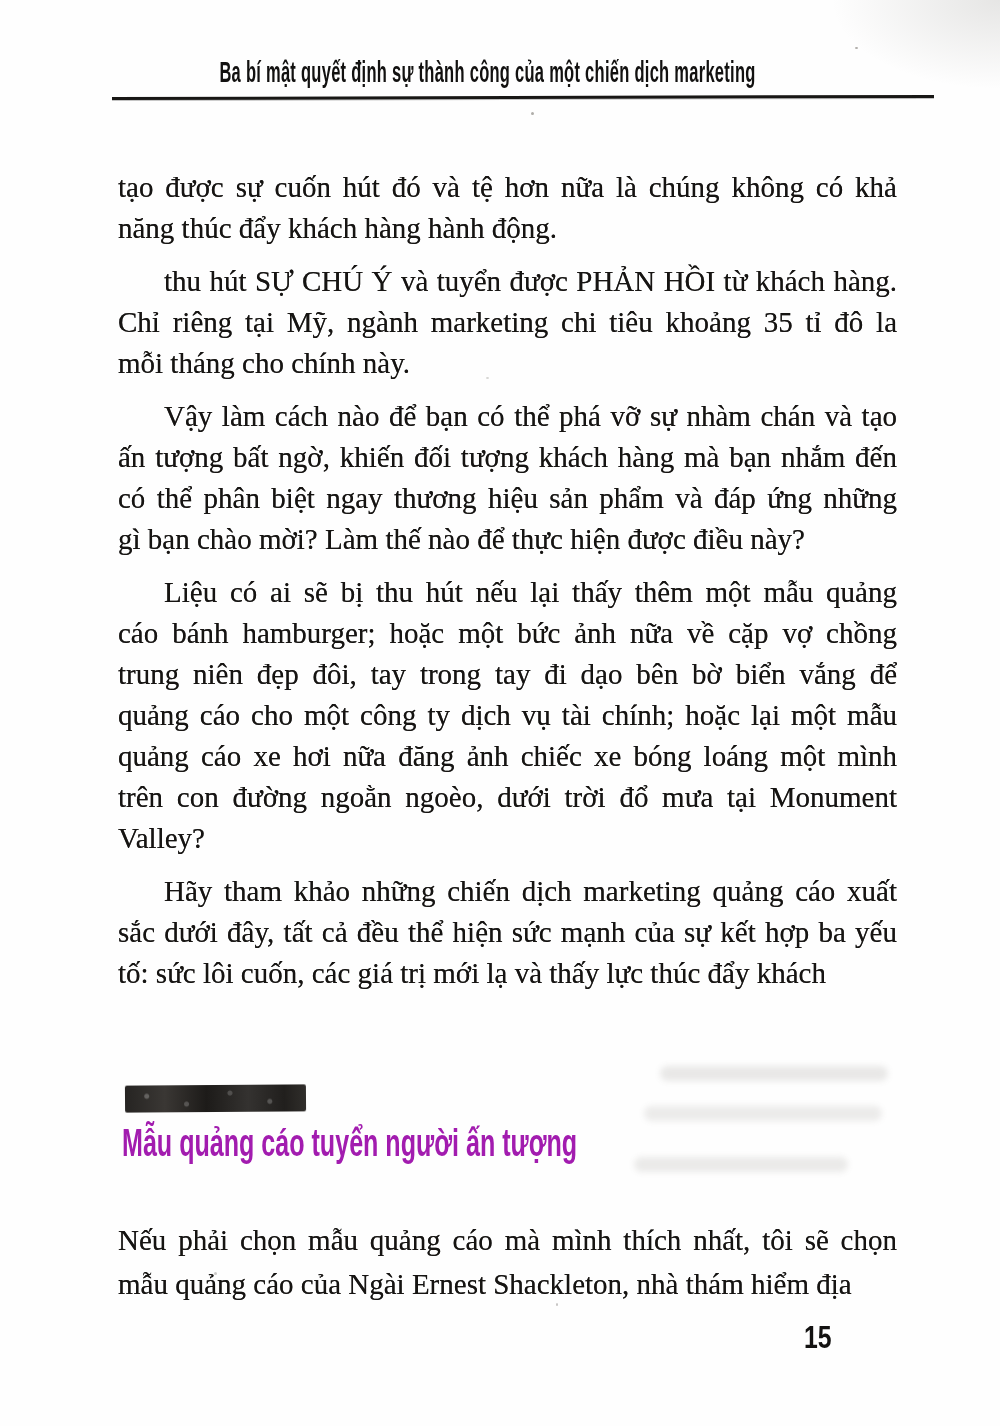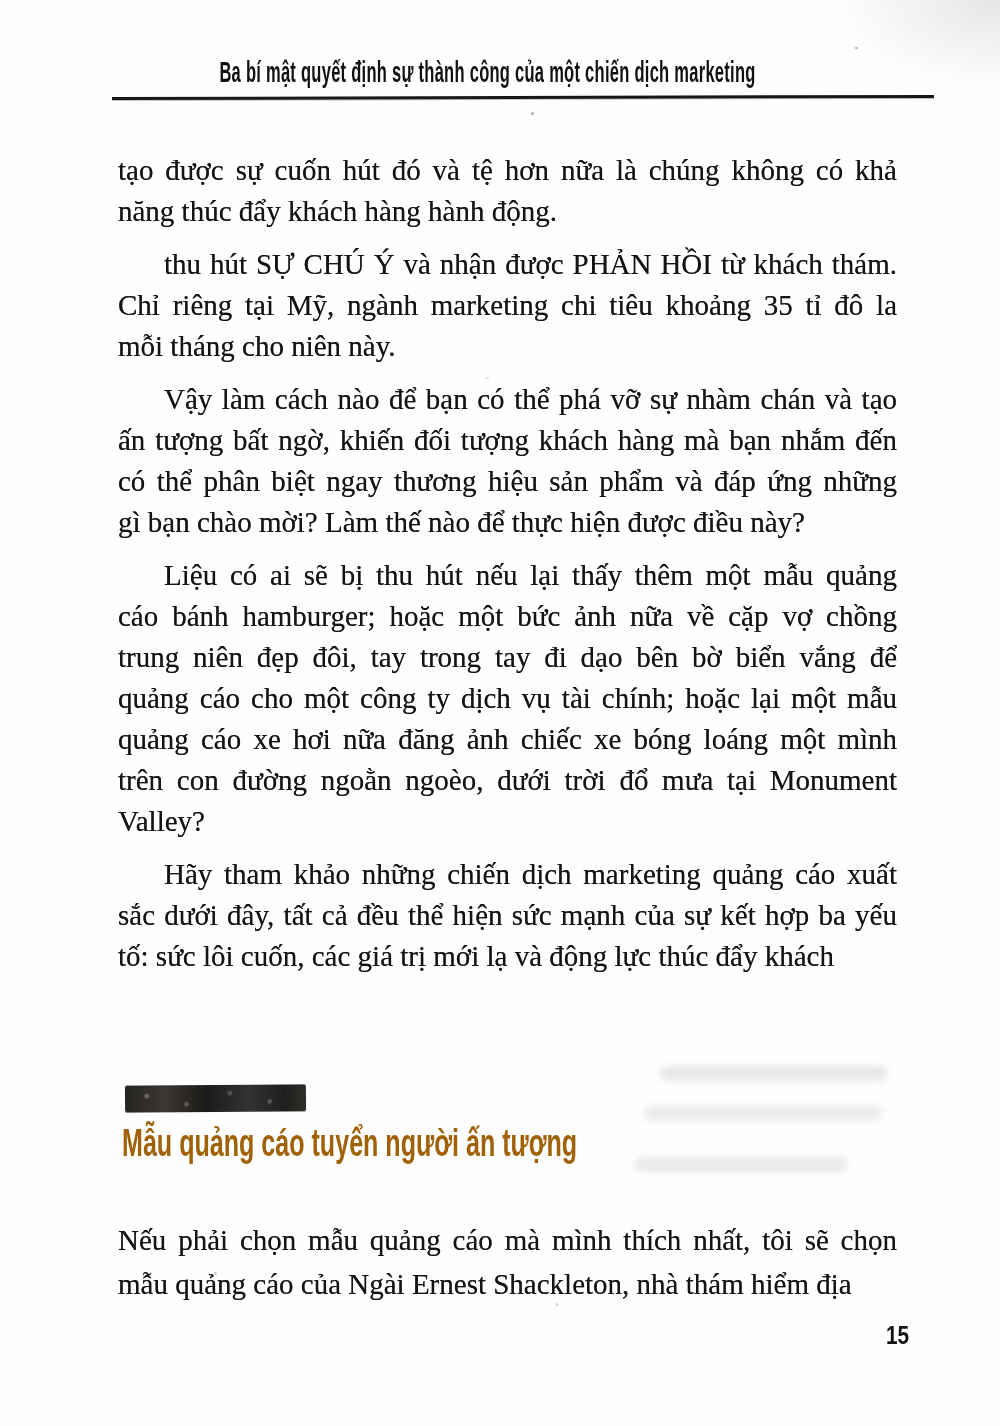--- a/index.html
+++ b/index.html
@@ -50,21 +50,21 @@
   
   .text-block {
     position: absolute;
     left: 118px;
     width: 779px;
     font-size: 29px;
     line-height: 41px;
     color: #161412;
     text-shadow: 0 0 0.5px rgba(10,10,10,0.7);
   }
-  .main-text { top: 150px; }
+  .main-text { top: 167px; }
   .para { margin: 0 0 12px 0; }
   .para:last-child { margin-bottom: 0; }
   .line {
     text-align: justify;
     text-align-last: justify;
     white-space: normal;
   }
   .line:last-child { text-align-last: left; }
   .para.indent .line:first-child { text-indent: 46px; }
 
@@ -87,40 +87,40 @@
       linear-gradient(90deg, #262422 0%, #3a3734 22%, #1d1b19 45%, #343230 68%, #211f1d 88%, #302e2b 100%);
     filter: blur(0.4px);
     transform: rotate(-0.4deg);
   }
   .section-heading {
     margin: 9px 0 0 0;
     font-family: "Liberation Sans", sans-serif;
     font-weight: 700;
     font-size: 38px;
     line-height: 44px;
-    color: #a16207;
+    color: #a21caf;
     white-space: nowrap;
   }
   .section-heading .condense {
     display: inline-block;
     transform: scaleX(0.66);
     transform-origin: left center;
     letter-spacing: 0px;
   }
 
   .section-para { top: 1218px; line-height: 44px; }
 
   
   .page-number {
     position: absolute;
     top: 1320px;
-    left: 886px;
+    left: 804px;
     font-family: "Liberation Sans", sans-serif;
     font-weight: 700;
-    font-size: 26px;
+    font-size: 31px;
     color: #131211;
     white-space: nowrap;
   }
   .page-number .condense {
     display: inline-block;
     transform: scaleX(0.8);
     transform-origin: left center;
   }
 
   
@@ -161,23 +161,23 @@
 <div class="header-rule"></div>
 
 <div class="text-block main-text">
 
   <div class="para">
     <div class="line">tạo được sự cuốn hút đó và tệ hơn nữa là chúng không có khả</div>
     <div class="line">năng thúc đẩy khách hàng hành động.</div>
   </div>
 
   <div class="para indent">
-    <div class="line">thu hút SỰ CHÚ Ý và nhận được PHẢN HỒI từ khách thám.</div>
+    <div class="line">thu hút SỰ CHÚ Ý và tuyển được PHẢN HỒI từ khách hàng.</div>
     <div class="line">Chỉ riêng tại Mỹ, ngành marketing chi tiêu khoảng 35 tỉ đô la</div>
-    <div class="line">mỗi tháng cho niên này.</div>
+    <div class="line">mỗi tháng cho chính này.</div>
   </div>
 
   <div class="para indent">
     <div class="line">Vậy làm cách nào để bạn có thể phá vỡ sự nhàm chán và tạo</div>
     <div class="line">ấn tượng bất ngờ, khiến đối tượng khách hàng mà bạn nhắm đến</div>
     <div class="line">có thể phân biệt ngay thương hiệu sản phẩm và đáp ứng những</div>
     <div class="line">gì bạn chào mời? Làm thế nào để thực hiện được điều này?</div>
   </div>
 
   <div class="para indent">
@@ -186,21 +186,21 @@
     <div class="line">trung niên đẹp đôi, tay trong tay đi dạo bên bờ biển vắng để</div>
     <div class="line">quảng cáo cho một công ty dịch vụ tài chính; hoặc lại một mẫu</div>
     <div class="line">quảng cáo xe hơi nữa đăng ảnh chiếc xe bóng loáng một mình</div>
     <div class="line">trên con đường ngoằn ngoèo, dưới trời đổ mưa tại Monument</div>
     <div class="line">Valley?</div>
   </div>
 
   <div class="para indent">
     <div class="line">Hãy tham khảo những chiến dịch marketing quảng cáo xuất</div>
     <div class="line">sắc dưới đây, tất cả đều thể hiện sức mạnh của sự kết hợp ba yếu</div>
-    <div class="line">tố: sức lôi cuốn, các giá trị mới lạ và động lực thúc đẩy khách</div>
+    <div class="line">tố: sức lôi cuốn, các giá trị mới lạ và thấy lực thúc đẩy khách</div>
   </div>
 
 </div>
 
 <div class="section">
   <div class="section-bar"></div>
   <h2 class="section-heading">
     <span class="condense">Mẫu quảng cáo tuyển người ấn tượng</span>
   </h2>
 </div>

